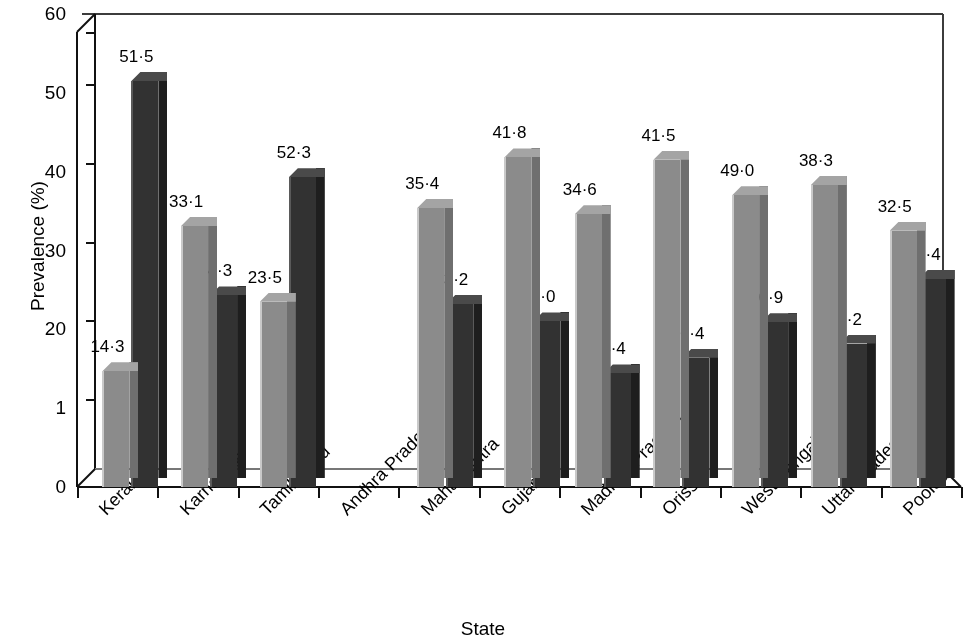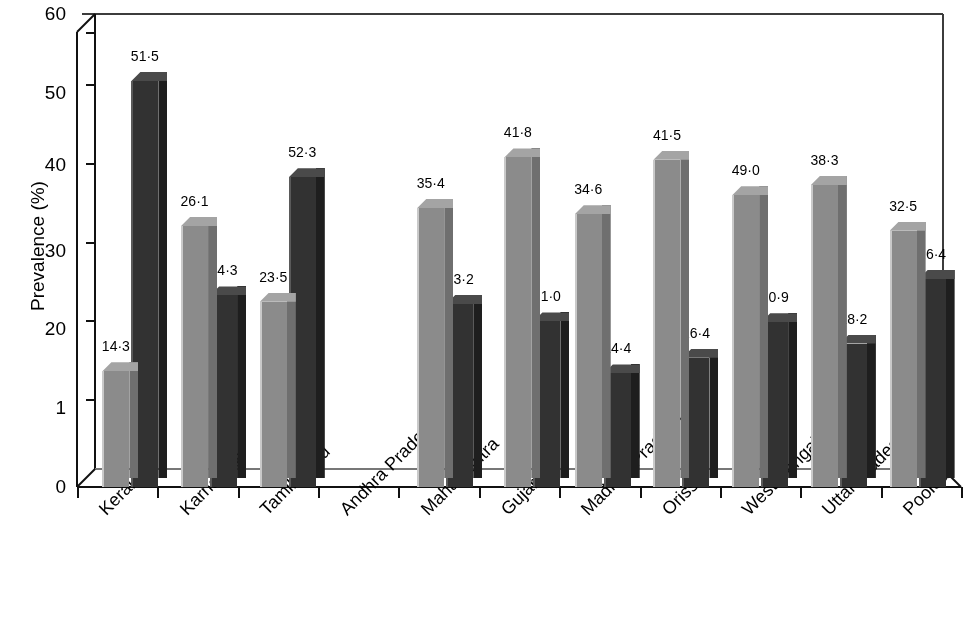--- a/index.html
+++ b/index.html
@@ -133,24 +133,24 @@
   .bar.light .side  { background: #6f6f6f; }
   .bar.light .top   { background: #a4a4a4; }
 
   
   .bar.dark .front  { background: #323232; border-left: 2px solid #5a5a5a; box-sizing: border-box; }
   .bar.dark .side   { background: #1e1e1e; }
   .bar.dark .top    { background: #4a4a4a; }
 
   .bar-value {
     position: absolute;
-    font-size: 14px;
+    font-size: 17px;
     line-height: 19px;
     white-space: nowrap;
-    text-align: center;
+    text-align: left;
     color: #000;
   }
 
   
   .cat-label {
     position: absolute;
     font-size: 18px;
     white-space: nowrap;
     transform-origin: left top;
     transform: rotate(-45deg);
@@ -164,30 +164,31 @@
     border-left: 2px solid #111;
   }
 </style>
 </head>
 <body>
 
 <div id="chart-root">
 
   <div id="ylabel">Prevalence (%)</div>
 
+  <div id="xlabel">State</div>
 
   <div id="yaxis-ticks">
       <div class="ytick-label" style="top: 477px;">0</div>
       <div class="ytick-label" style="top: 398.167px;">1</div>
       <div class="ytick-mark" style="top: 399.167px;"></div>
       <div class="ytick-label" style="top: 319.333px;">20</div>
       <div class="ytick-mark" style="top: 320.333px;"></div>
       <div class="ytick-label" style="top: 240.5px;">30</div>
       <div class="ytick-mark" style="top: 241.5px;"></div>
-      <div class="ytick-label" style="top: 155px;">40</div>
+      <div class="ytick-label" style="top: 162px;">40</div>
       <div class="ytick-mark" style="top: 162.667px;"></div>
       <div class="ytick-label" style="top: 82.8333px;">50</div>
       <div class="ytick-mark" style="top: 83.8333px;"></div>
       <div class="ytick-label" style="top: 4px;">60</div>
       <div class="ytick-mark" style="top: 32px;"></div>
     </div>
 
   <svg id="frame" viewBox="0 0 966 644" width="966" height="644">
 
     <polyline points="82,14 943,14" fill="none" stroke="#3c3c3c" stroke-width="2"></polyline>
@@ -223,21 +224,21 @@
           <div class="top" style="clip-path: polygon(0px 100%, 9px 0px, 100% 0px, calc(100% + 0px) 100%); width: 36px; left: 0px;"></div>
         </div>
         <div class="bar-value" style="left: 24.3636px; width: 51px; bottom: 420.992px;">51·5</div>
       </div>
       <div class="group" style="left: 91.7273px; width: 78.7273px;">
         <div class="bar light" style="left: 7.36364px; width: 27px; height: 260.938px; bottom: 0px; z-index: 100;">
           <div class="side" style="clip-path: polygon(0px 0px, 100% -9px, 100% 100%, 0px 100%);"></div>
           <div class="front"></div>
           <div class="top" style="clip-path: polygon(0px 100%, 9px 0px, 100% 0px, calc(100% + 0px) 100%); width: 36px; left: 0px;"></div>
         </div>
-        <div class="bar-value" style="left: -4.63636px; width: 51px; bottom: 275.938px;">26·1</div>
+        <div class="bar-value" style="left: -4.63636px; width: 51px; bottom: 275.938px;">33·1</div>
         <div class="bar dark" style="left: 36.3636px; width: 27px; height: 191.565px; bottom: 0px; z-index: 99;">
           <div class="side" style="clip-path: polygon(0px 0px, 100% -9px, 100% 100%, 0px 100%);"></div>
           <div class="front"></div>
           <div class="top" style="clip-path: polygon(0px 100%, 9px 0px, 100% 0px, calc(100% + 0px) 100%); width: 36px; left: 0px;"></div>
         </div>
         <div class="bar-value" style="left: 24.3636px; width: 51px; bottom: 206.565px;">24·3</div>
       </div>
       <div class="group" style="left: 170.455px; width: 78.7273px;">
         <div class="bar light" style="left: 7.36364px; width: 27px; height: 185.258px; bottom: 0px; z-index: 100;">
           <div class="side" style="clip-path: polygon(0px 0px, 100% -9px, 100% 100%, 0px 100%);"></div>

